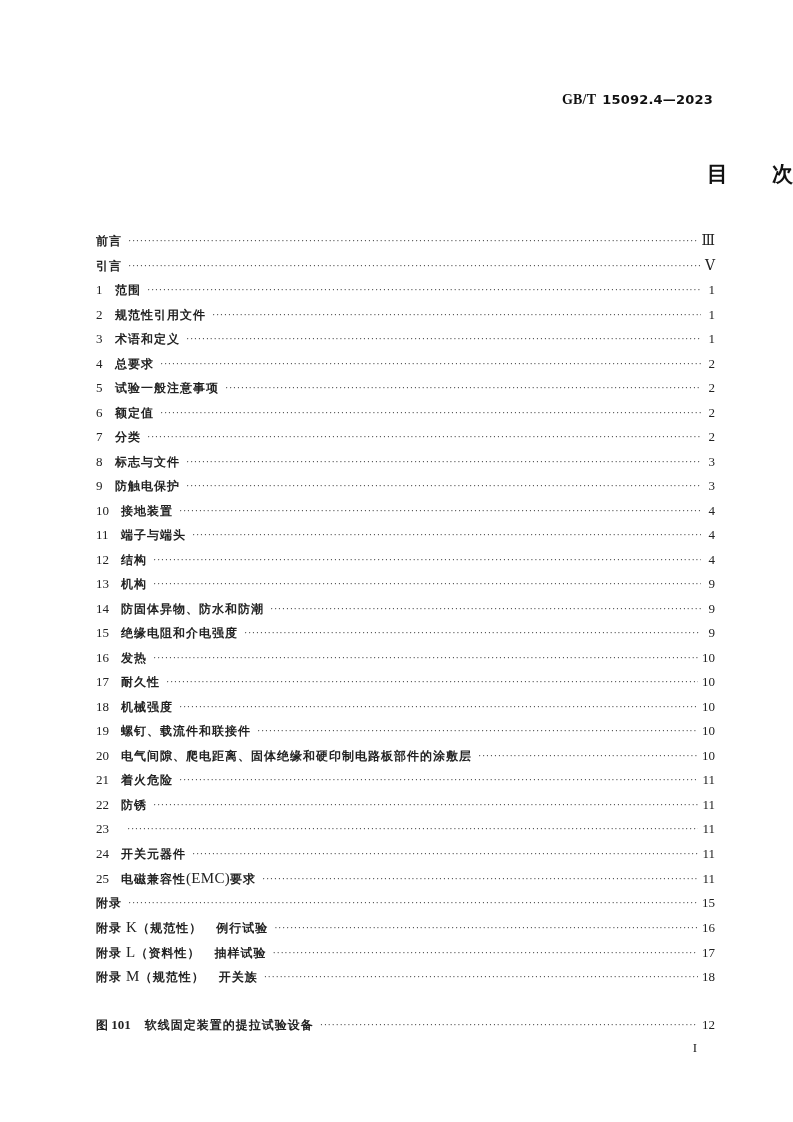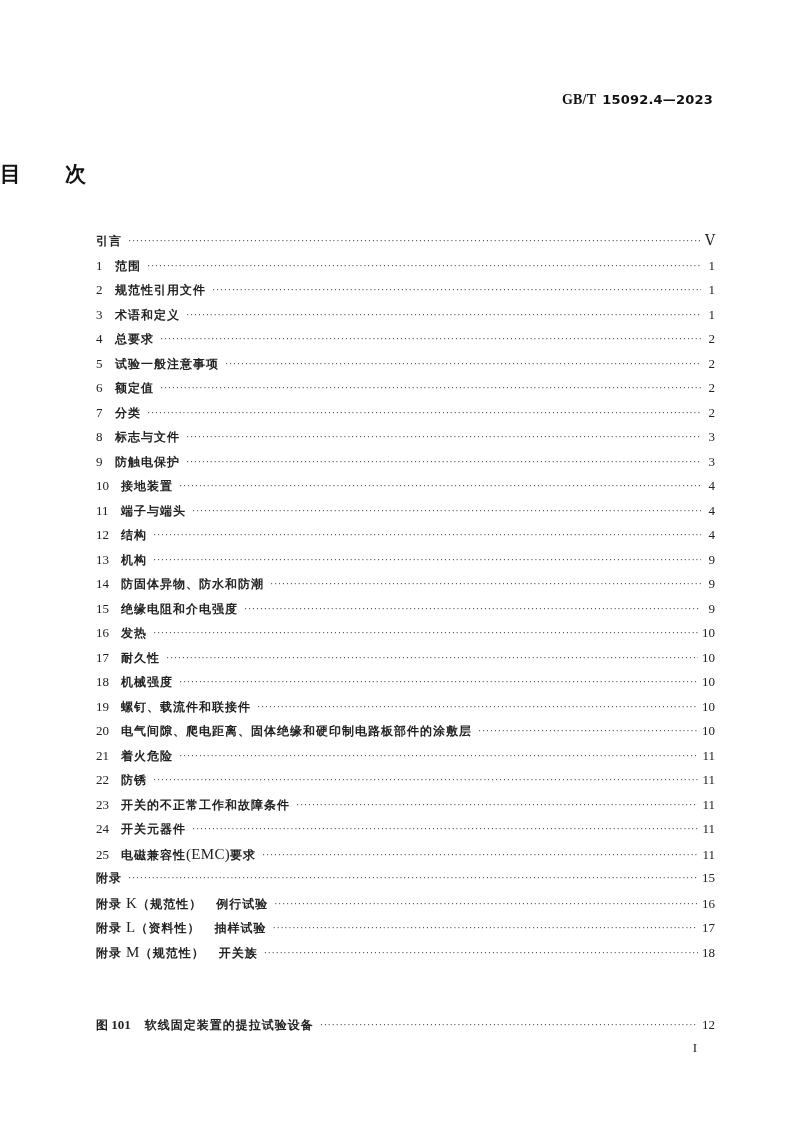--- a/index.html
+++ b/index.html
@@ -29,21 +29,21 @@
       font-family: "DejaVu Sans", "Liberation Sans", sans-serif;
       font-weight: bold;
       font-size: 13px;
       margin-left: 6px;
     }
     .toc-title {
       position: absolute;
       top: 160px;
       left: 0;
       width: 793px;
-      text-align: left;
+      text-align: right;
       font-family: "DejaVu Sans", "Liberation Sans", sans-serif;
       font-weight: bold;
       font-size: 21px;
       color: #111;
     }
     .toc-title span + span {
       margin-left: 44px;
     }
     .toc {
       position: absolute;
@@ -141,20 +141,25 @@
   <span>GB/T</span><span class="std-num">15092.4—2023</span>
 </div>
 
 <div class="toc-title">
   <span>目</span><span>次</span>
 </div>
 
 <div class="toc">
 
   <div class="toc-row">
+    <span class="label">前言</span>
+    <span class="leader"></span>
+    <span class="page roman">Ⅲ</span>
+  </div>
+  <div class="toc-row">
     <span class="label">引言</span>
     <span class="leader"></span>
     <span class="page roman">Ⅴ</span>
   </div>
 
   <div class="toc-row single">
     <span class="num">1</span>
     <span class="label">范围</span>
     <span class="leader"></span>
     <span class="page">1</span>
@@ -281,21 +286,20 @@
     <span class="page">11</span>
   </div>
   <div class="toc-row double">
     <span class="num">22</span>
     <span class="label">防锈</span>
     <span class="leader"></span>
     <span class="page">11</span>
   </div>
   <div class="toc-row double">
     <span class="num">23</span>
-    <span class="label">开关的不正常工作和故障条件</span>
     <span class="leader"></span>
     <span class="page">11</span>
   </div>
   <div class="toc-row double">
     <span class="num">24</span>
     <span class="label">开关元器件</span>
     <span class="leader"></span>
     <span class="page">11</span>
   </div>
   <div class="toc-row double">

